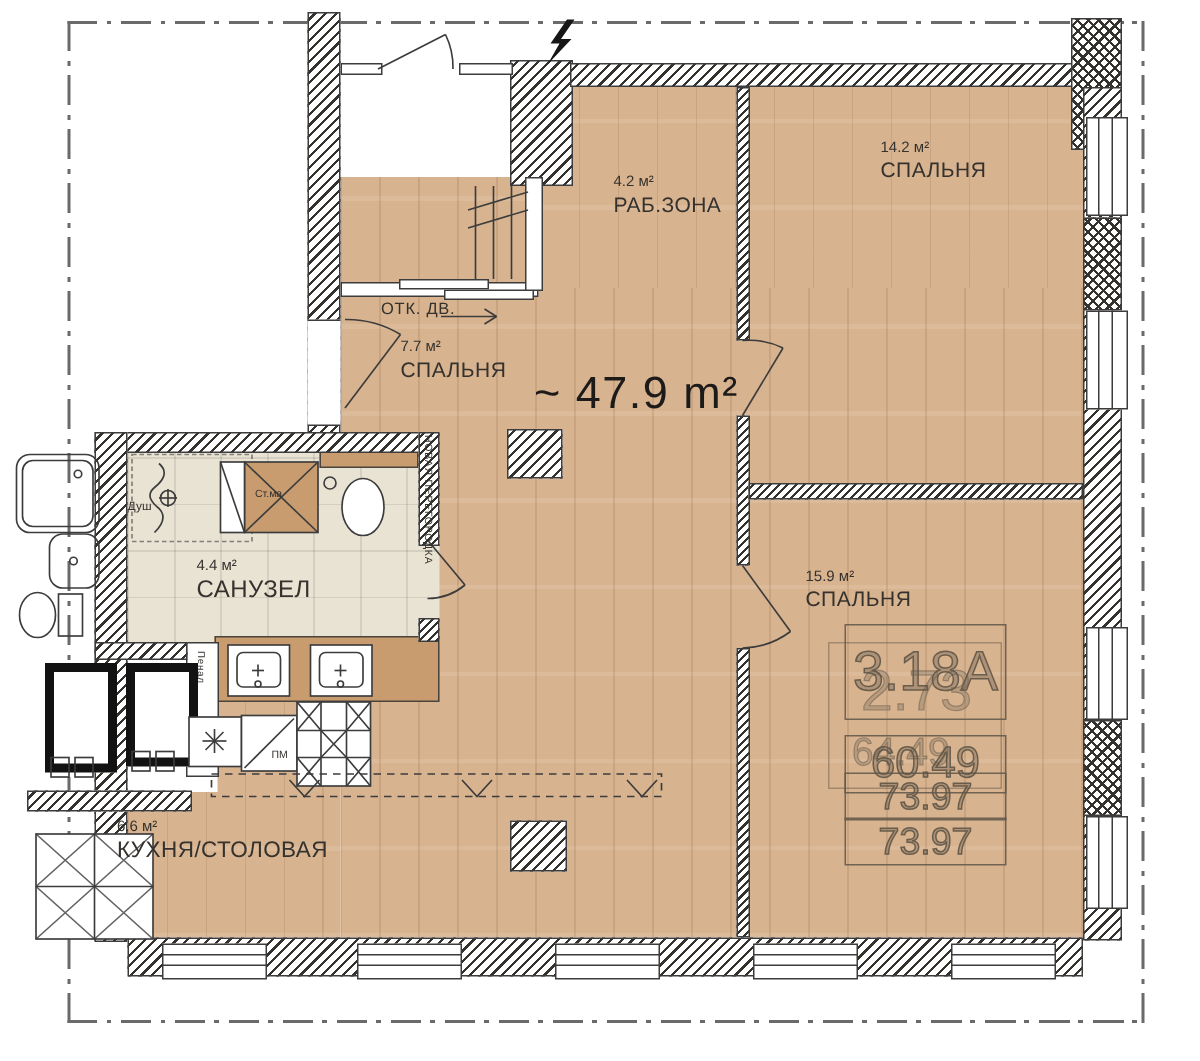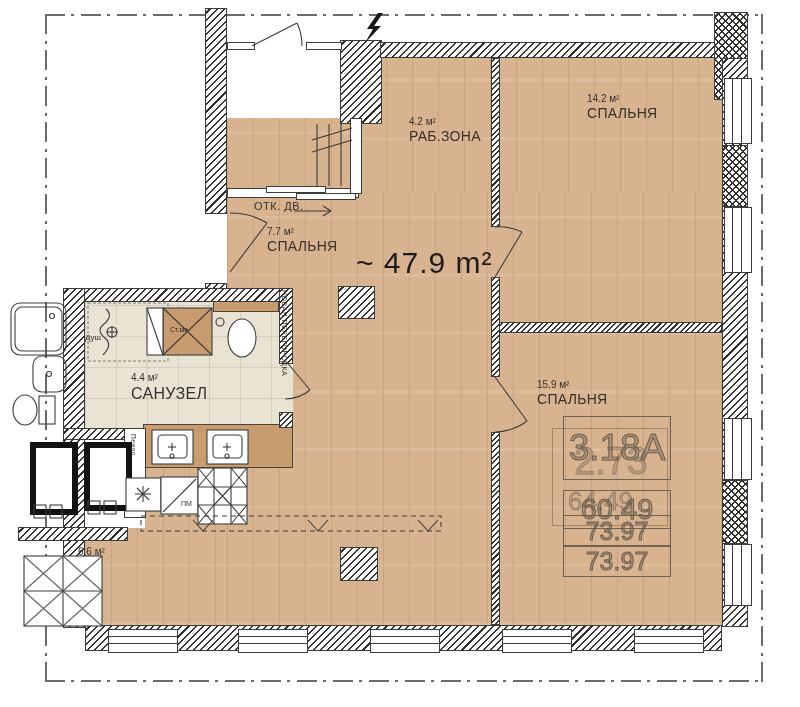--- a/index.html
+++ b/index.html
@@ -271,20 +271,21 @@
   <div class="lab" style="left:131px;top:372px;">
     <span class="a">4.4 м²</span>
     <span class="n" style="font-size:16px;">САНУЗЕЛ</span>
   </div>
   <div class="lab" style="left:537px;top:379px;">
     <span class="a">15.9 м²</span>
     <span class="n">СПАЛЬНЯ</span>
   </div>
   <div class="lab" style="left:78px;top:546px;">
     <span class="a">6.6 м²</span>
+    <span class="n" style="font-size:15px;">КУХНЯ/СТОЛОВАЯ</span>
   </div>
 
   <div class="total" style="left:356px;top:246px;">~ 47.9 m²</div>
   <div class="note" style="left:254px;top:200px;font-size:11px;letter-spacing:.5px;">ОТК. ДВ.</div>
   <div class="vtext" style="left:281px;top:290px;font-size:7px;">НОВАЯ ПЕРЕГОРОДКА</div>
   <div class="note" style="left:85px;top:333px;font-size:8px;">Душ</div>
   <div class="note" style="left:170px;top:326px;font-size:7px;">Ст.ма</div>
   <div class="vtext" style="left:130px;top:434px;font-size:6.5px;">Пенал</div>
   <div class="note" style="left:181px;top:500px;font-size:7px;">ПМ</div>
 

